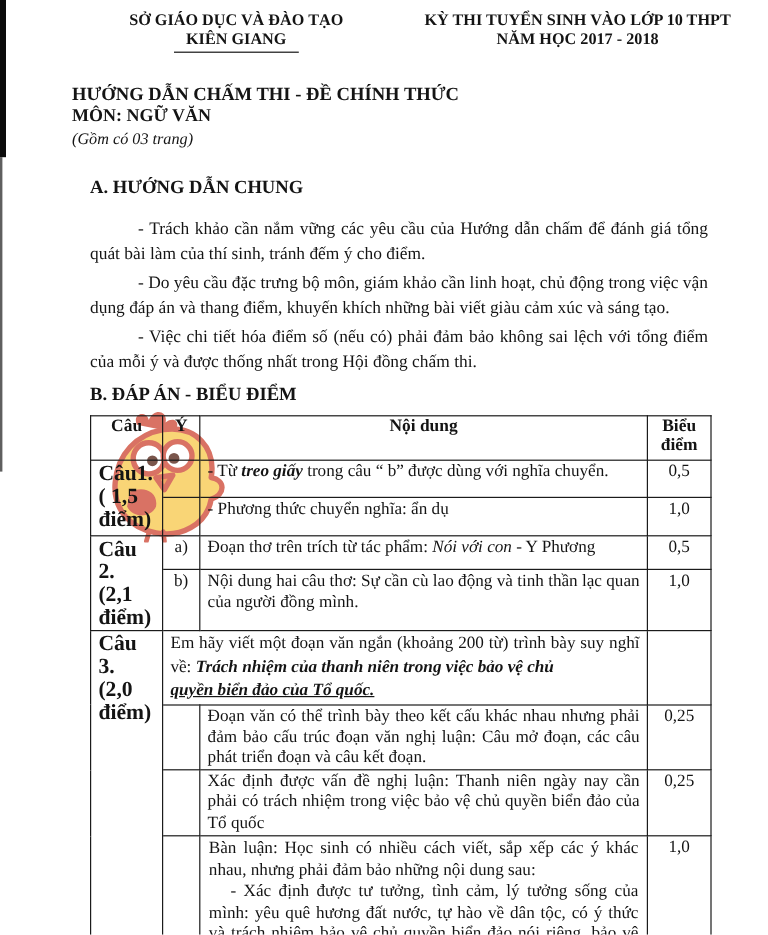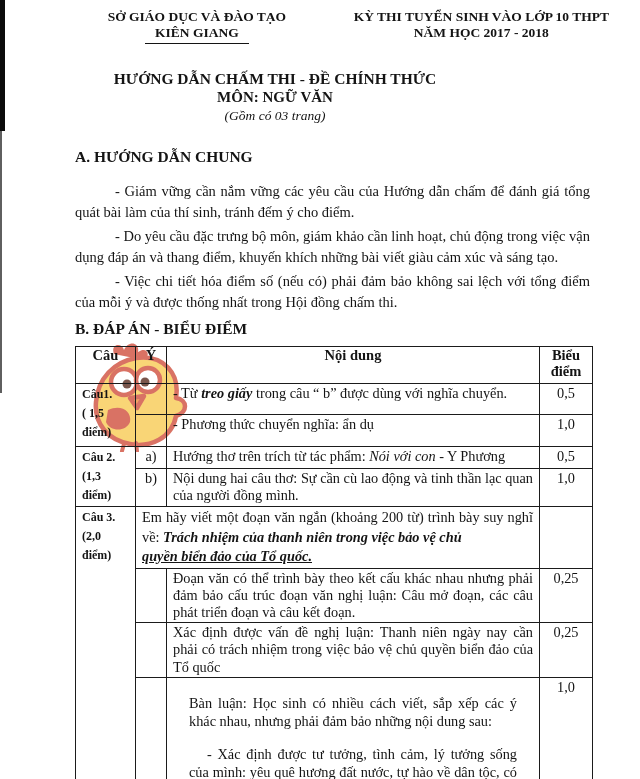--- a/index.html
+++ b/index.html
@@ -28,21 +28,21 @@
   .content{position:relative;z-index:1;}
 
   
   .doc-header{display:flex;justify-content:space-between;padding:9px 14px 0 14px;margin-left:43px;}
   .hdr-block{text-align:center;font-weight:bold;font-size:13.5px;line-height:16px;}
   .hdr-left{width:290px;}
   .hdr-right{width:300px;}
   .hdr-underline{display:inline-block;border-bottom:1.6px solid #141414;padding:0 10px 2px 10px;}
 
   
-  .doc-title{width:430px;margin:26px 0 0 60px;text-align:center;}
+  .doc-title{width:430px;margin:26px 0 0 60px;}
   .title-l1{font-weight:bold;font-size:15.5px;line-height:18px;}
   .title-l2{font-weight:bold;font-size:15px;line-height:17px;margin-top:1px;}
   .title-l3{font-style:italic;font-size:13.5px;margin-top:2px;}
 
   
   .sec-a-heading{margin:24px 0 15px 75px;font-weight:bold;font-size:15.5px;}
   .para{
     margin:3px 50px 0 75px;width:515px;
     font-size:14.5px;line-height:21px;
     text-align:justify;text-indent:40px;
@@ -73,30 +73,30 @@
   tr.h-head{height:37px;}
   tr.h-r1{height:31px;}
   tr.h-r2{height:32px;}
   tr.h-a{height:21px;}
   tr.h-b{height:36px;}
   tr.h-q3{height:58px;}
   tr.h-c1{height:53px;}
   tr.h-c2{height:55px;}
 
   td.th{font-weight:bold;text-align:center;vertical-align:middle;line-height:15.5px;font-size:14.5px;}
-  td.label{font-weight:bold;padding:2px 2px 2px 4px;line-height:19px;font-size:12px;}
+  td.label{font-weight:bold;padding:2px 2px 2px 4px;line-height:19px;font-size:18px;}
   td.score{text-align:center;padding-top:2px;}
   td.mid{vertical-align:middle;margin-left:32px;}
   td.ycell{text-align:center;vertical-align:middle;}
   td.just{text-align:justify;}
   .bi{font-weight:bold;font-style:italic;}
   .it{font-style:italic;font-family:Liberation Serif, serif;}
   .ul{text-decoration:underline;}
   .q3cell{line-height:19.5px;padding-top:3px;}
-  .c3p{margin:16px;text-align:justify;line-height:17.5px;font-family:Liberation Serif, serif;}
+  .c3p{margin:1px;text-align:justify;line-height:17.5px;font-family:Liberation Serif, serif;}
   .c3p.ind{text-indent:18px;}
 </style>
 </head>
 <body>
 
 <div class="page">
 
   <div class="watermark">
     <svg class="wm-mascot" width="106" height="112" viewBox="0 0 106 112">
       <g stroke="#d0503e" stroke-width="4.5" fill="#f8cb55" stroke-linejoin="round" stroke-linecap="round">
@@ -129,21 +129,21 @@
       </div>
     </div>
 
     <div class="doc-title">
       <div class="title-l1">HƯỚNG DẪN CHẤM THI - ĐỀ CHÍNH THỨC</div>
       <div class="title-l2">MÔN: NGỮ VĂN</div>
       <div class="title-l3">(Gồm có 03 trang)</div>
     </div>
 
     <div class="sec-a-heading">A. HƯỚNG DẪN CHUNG</div>
-    <div class="para p1">- Giám vững cần nắm vững các yêu cầu của Hướng dẫn chấm để đánh giá tổng quát bài làm của thí sinh, tránh đếm ý cho điểm.</div>
+    <div class="para p1">- Trách khảo cần nắm vững các yêu cầu của Hướng dẫn chấm để đánh giá tổng quát bài làm của thí sinh, tránh đếm ý cho điểm.</div>
     <div class="para">- Do yêu cầu đặc trưng bộ môn, giám khảo cần linh hoạt, chủ động trong việc vận dụng đáp án và thang điểm, khuyến khích những bài viết giàu cảm xúc và sáng tạo.</div>
     <div class="para">- Việc chi tiết hóa điểm số (nếu có) phải đảm bảo không sai lệch với tổng điểm của mỗi ý và được thống nhất trong Hội đồng chấm thi.</div>
 
     <div class="sec-b-heading">B. ĐÁP ÁN - BIỂU ĐIỂM</div>
 
     <table class="answer">
       <colgroup>
         <col class="col-cau">
           <col class="col-y">
           <col class="col-nd">
@@ -169,25 +169,25 @@
         </tr>
         <tr class="h-r2">
           <td class="ycell"></td>
           <td class="mid">- Phương thức chuyển nghĩa: ẩn dụ</td>
           <td class="score">1,0</td>
         </tr>
 
         <tr class="h-a">
           <td class="label" rowspan="2">
             <div>Câu 2.</div>
-            <div>(1,3</div>
+            <div>(2,1</div>
             <div>điểm)</div>
           </td>
           <td class="ycell">a)</td>
-          <td><span>Hướng thơ trên trích từ tác phẩm: </span><span class="it">Nói với con</span><span> - Y Phương</span></td>
+          <td><span>Đoạn thơ trên trích từ tác phẩm: </span><span class="it">Nói với con</span><span> - Y Phương</span></td>
           <td class="score">0,5</td>
         </tr>
         <tr class="h-b">
           <td class="ycell">b)</td>
           <td class="just">Nội dung hai câu thơ: Sự cần cù lao động và tinh thần lạc quan của người đồng mình.</td>
           <td class="score">1,0</td>
         </tr>
 
         <tr class="h-q3">
           <td class="label" rowspan="4">

